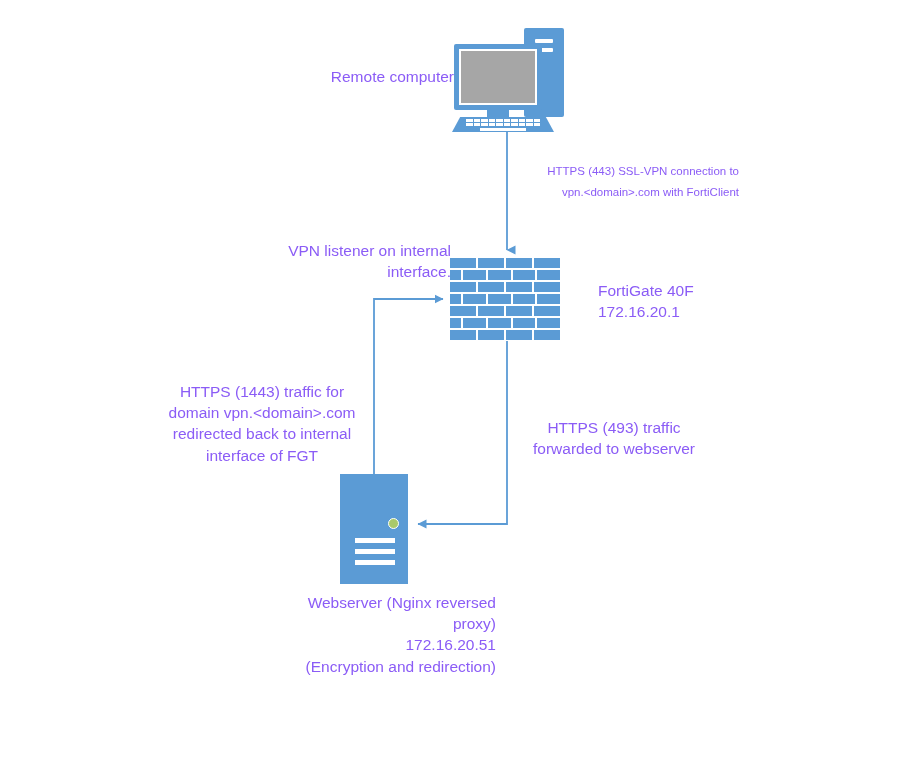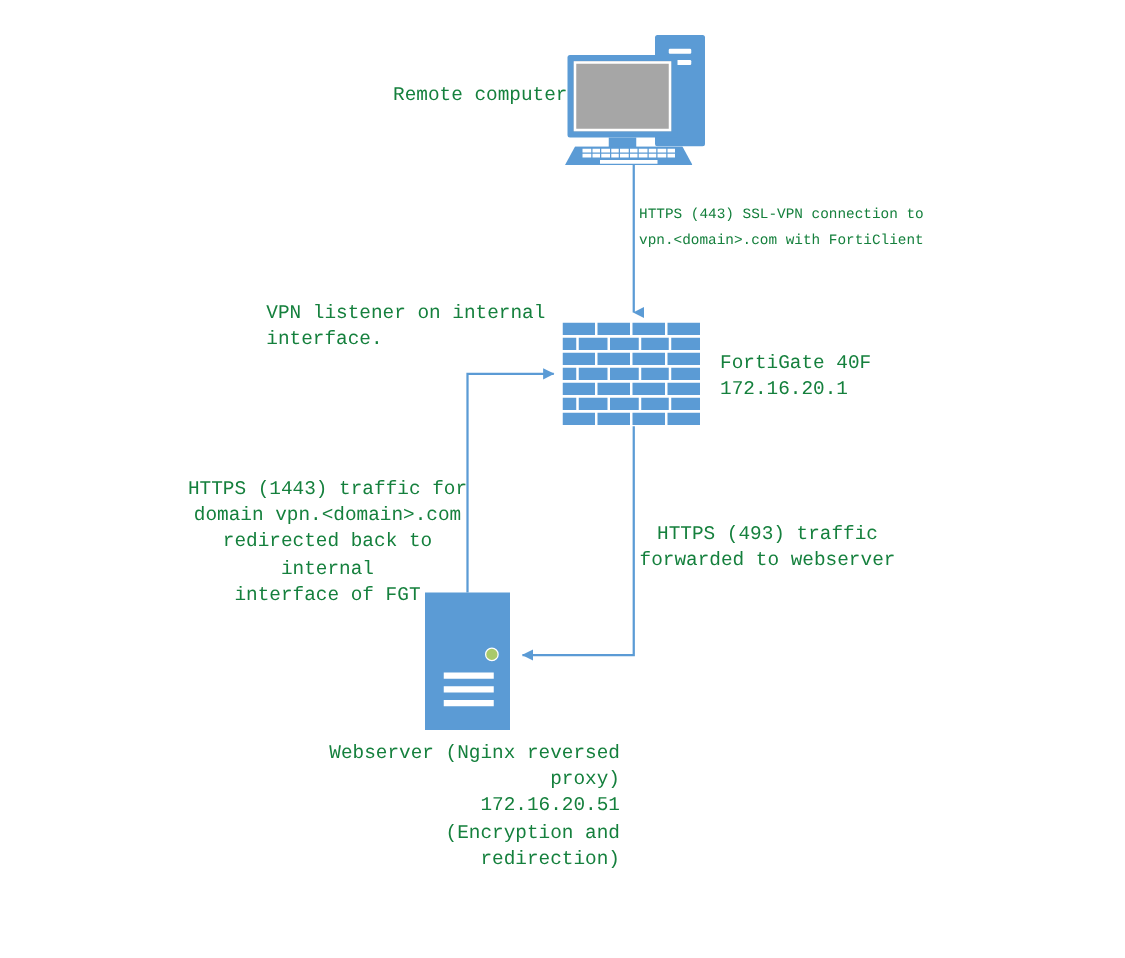--- a/index.html
+++ b/index.html
@@ -13,52 +13,51 @@
   }
   #canvas {
     position: relative;
     width: 900px;
     height: 766px;
     background: #ffffff;
     overflow: hidden;
   }
   .label {
     position: absolute;
-    color: #15803d;
+    color: #8b5cf6;
     line-height: 1.37;
     white-space: pre-line;
-    font-family: Liberation Mono, monospace;
   }
   .lbl-remote {
     left: 258px;
     top: 66px;
     width: 196px;
     text-align: right;
     font-size: 15.5px;
   }
   .lbl-conn-top {
     left: 509px;
     top: 161px;
     width: 230px;
     text-align: right;
     font-size: 11.5px;
     line-height: 1.85;
   }
   .lbl-fgt {
-    left: 576px;
+    left: 598px;
     top: 280px;
     width: 170px;
     text-align: left;
     font-size: 15.5px;
   }
   .lbl-vpn-listener {
     left: 213px;
     top: 240px;
     width: 238px;
-    text-align: left;
+    text-align: right;
     font-size: 15.5px;
   }
   .lbl-redirect {
     left: 148px;
     top: 348px;
     width: 228px;
     text-align: center;
     font-size: 15.5px;
     margin-top: 33px;
   }

